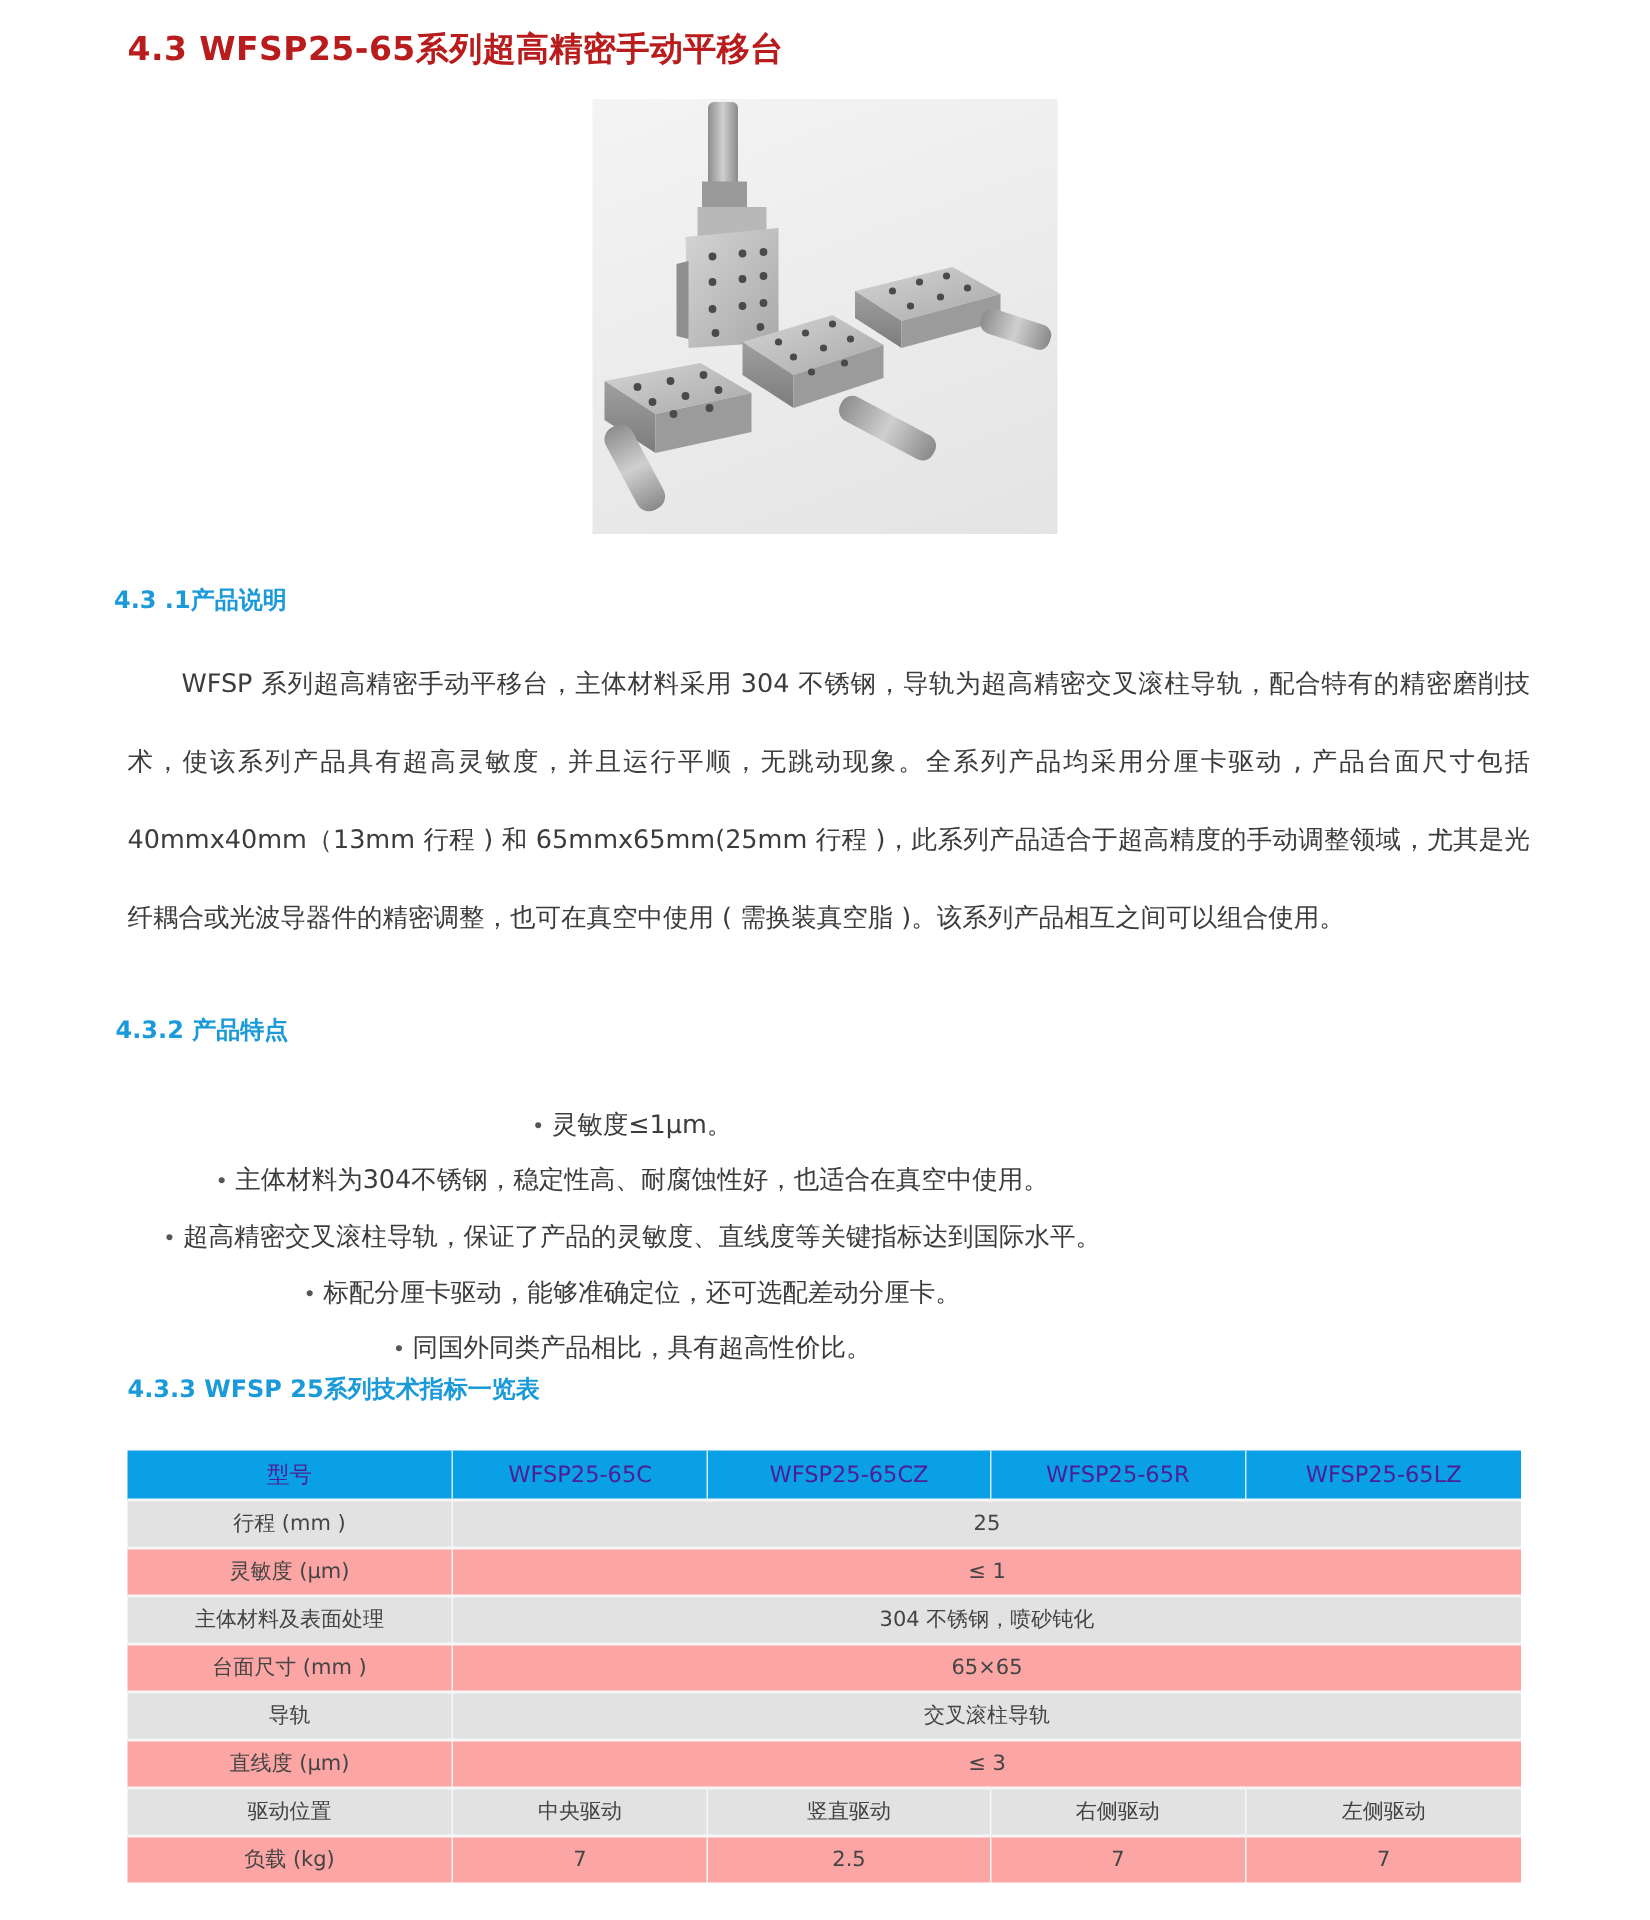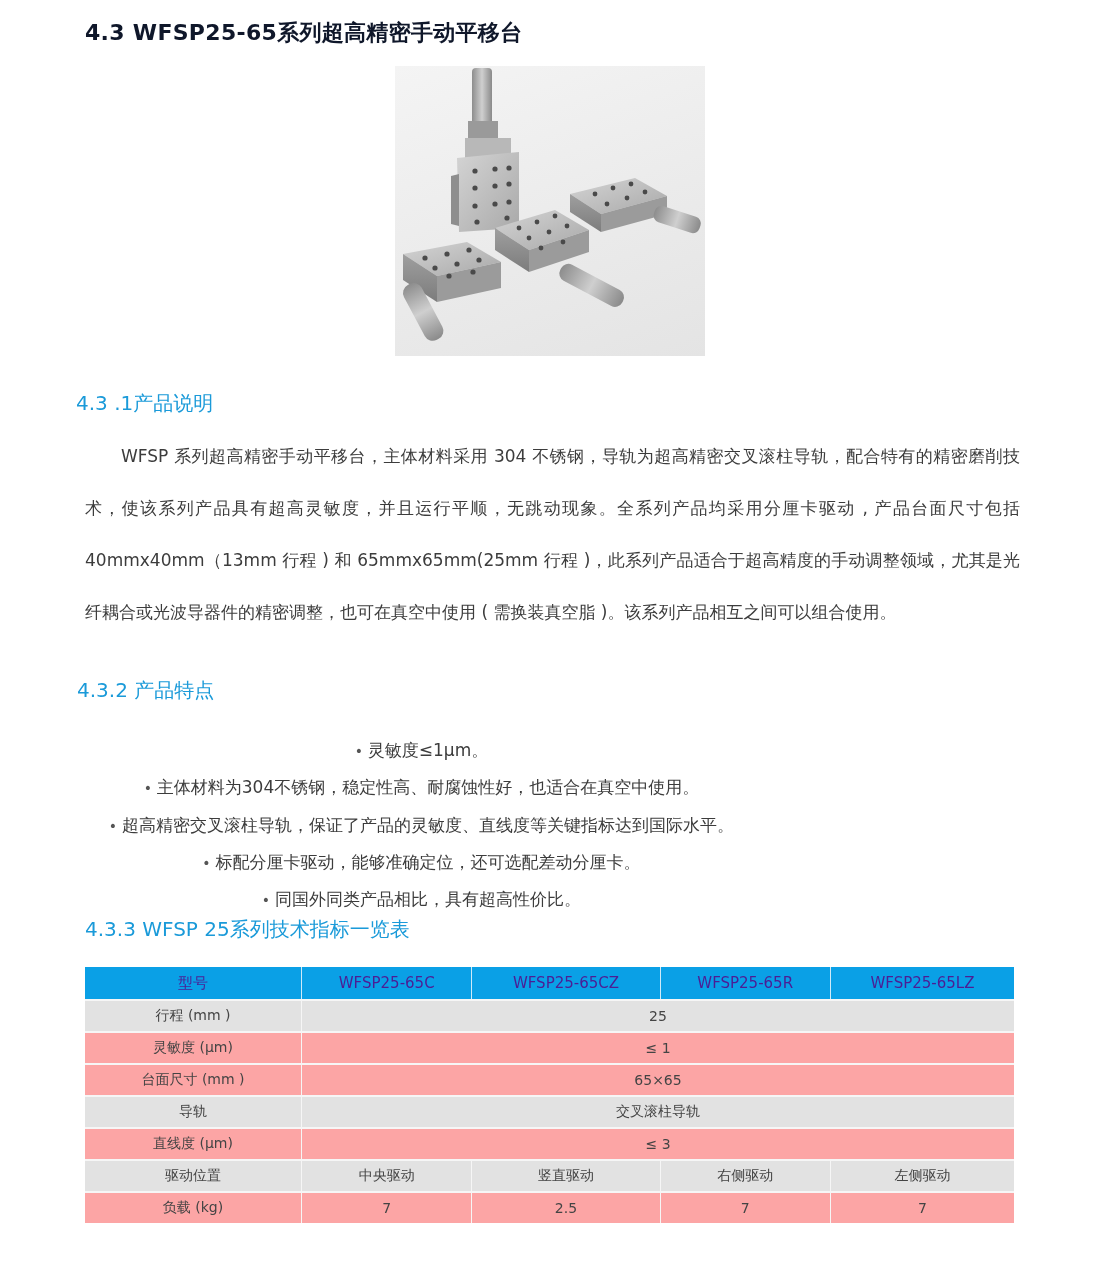--- a/index.html
+++ b/index.html
@@ -14,37 +14,37 @@
       overflow: hidden;
       font-family: "DejaVu Sans", "Liberation Sans", sans-serif;
       color: #3a3a3a;
     }
     .h1 {
       position: absolute;
       left: 85px;
       top: 18px;
       font-size: 22px;
       font-weight: bold;
-      color: #0f172a;
+      color: #b91c1c;
       letter-spacing: 0.3px;
       white-space: nowrap;
     }
     .photo {
       position: absolute;
       left: 395px;
       top: 66px;
       width: 310px;
       height: 290px;
       background: linear-gradient(160deg, #f4f4f4 0%, #ebebeb 55%, #e4e4e4 100%);
       overflow: hidden;
     }
     .h2 {
       position: absolute;
-      font-size: 20px;
-      font-weight: normal;
+      font-size: 16px;
+      font-weight: bold;
       color: #1a9ad9;
       white-space: nowrap;
     }
     .para {
       position: absolute;
       left: 85px;
       top: 430px;
       width: 935px;
       font-size: 17px;
       line-height: 52px;
@@ -218,20 +218,24 @@
   </thead>
   <tbody>
     <tr class="light">
       <td class="label">行程 (mm )</td>
       <td colspan="4">25</td>
     </tr>
     <tr class="dark">
       <td class="label">灵敏度 (μm)</td>
       <td colspan="4">≤ 1</td>
     </tr>
+    <tr class="light">
+      <td class="label">主体材料及表面处理</td>
+      <td colspan="4">304 不锈钢，喷砂钝化</td>
+    </tr>
     <tr class="dark">
       <td class="label">台面尺寸 (mm )</td>
       <td colspan="4">65×65</td>
     </tr>
     <tr class="light">
       <td class="label">导轨</td>
       <td colspan="4">交叉滚柱导轨</td>
     </tr>
     <tr class="dark">
       <td class="label">直线度 (μm)</td>

